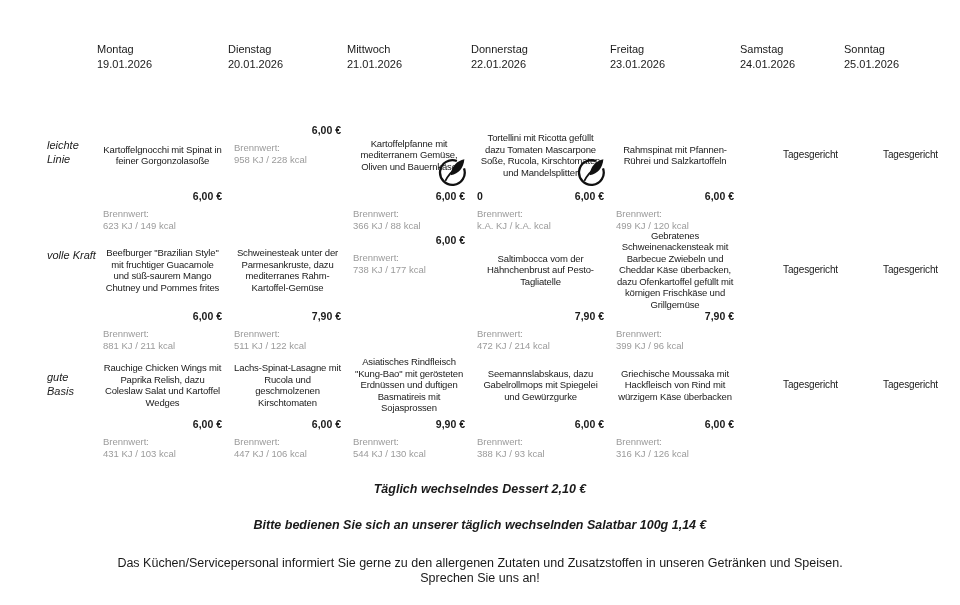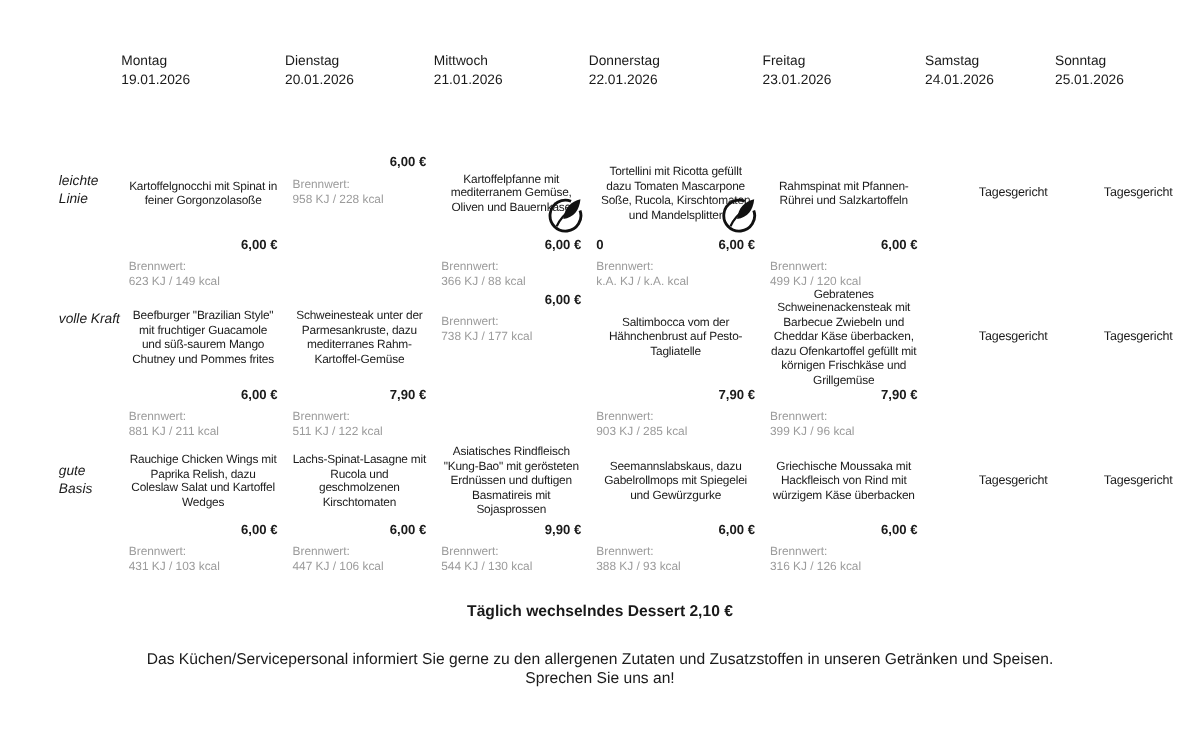--- a/index.html
+++ b/index.html
@@ -30,21 +30,21 @@
   .note{font-weight:700;font-size:10.5px;}
   .price{margin-left:auto;font-weight:700;font-size:10.5px;}
   .bw{margin-top:3px;color:#9b9b9b;font-size:9.5px;line-height:11.5px;text-align:left;}
 
   .vegicon{position:absolute;right:4px;top:36px;width:30px;height:30px;}
   .r1 .tages .dish, .r2 .tages .dish, .r3 .tages .dish{align-items:center;}
   .tages .dish{font-size:10px;font-weight:400;justify-content:flex-end;}
 
   
   .foot{text-align:center;}
-  .fline-it{font-weight:700;font-size:12.5px;}
+  .fline-it{font-style:italic;font-weight:700;font-size:12.5px;}
   .f1{margin-top:22px;}
   .f2{margin-top:22px;}
   .fallerg{margin-top:24px;font-size:12.5px;line-height:15px;}
 </style>
 </head>
 <body>
 
 <div class="sheet">
 
   <div class="grid hdr">
@@ -212,21 +212,21 @@
 
     <div class="cell">
       <div class="dish">
           <span>Saltimbocca vom der Hähnchenbrust auf Pesto-Tagliatelle</span>
         </div>
       <div class="priceline">
           <span class="price">7,90 €</span>
         </div>
       <div class="bw">
         <div>Brennwert:</div>
-        <div>903 KJ / 285 kcal</div>
+        <div>472 KJ / 214 kcal</div>
       </div>
     </div>
 
     <div class="cell">
       <div class="dish">
           <span>Gebratenes Schweinenackensteak mit Barbecue Zwiebeln und Cheddar Käse überbacken, dazu Ofenkartoffel gefüllt mit körnigen Frischkäse und Grillgemüse</span>
         </div>
       <div class="priceline">
           <span class="price">7,90 €</span>
         </div>
@@ -323,19 +323,20 @@
     </div>
     <div class="cell tages">
       <div class="dish">
           <span>Tagesgericht</span>
         </div>
     </div>
   </div>
 
   <div class="foot">
     <div class="fline-it f1">Täglich wechselndes Dessert 2,10 €</div>
+    <div class="fline-it f2">Bitte bedienen Sie sich an unserer täglich wechselnden Salatbar 100g 1,14 €</div>
     <div class="fallerg">
       <div>Das Küchen/Servicepersonal informiert Sie gerne zu den allergenen Zutaten und Zusatzstoffen in unseren Getränken und Speisen.</div>
       <div>Sprechen Sie uns an!</div>
     </div>
   </div>
 
 </div>
 
 </body></html>

